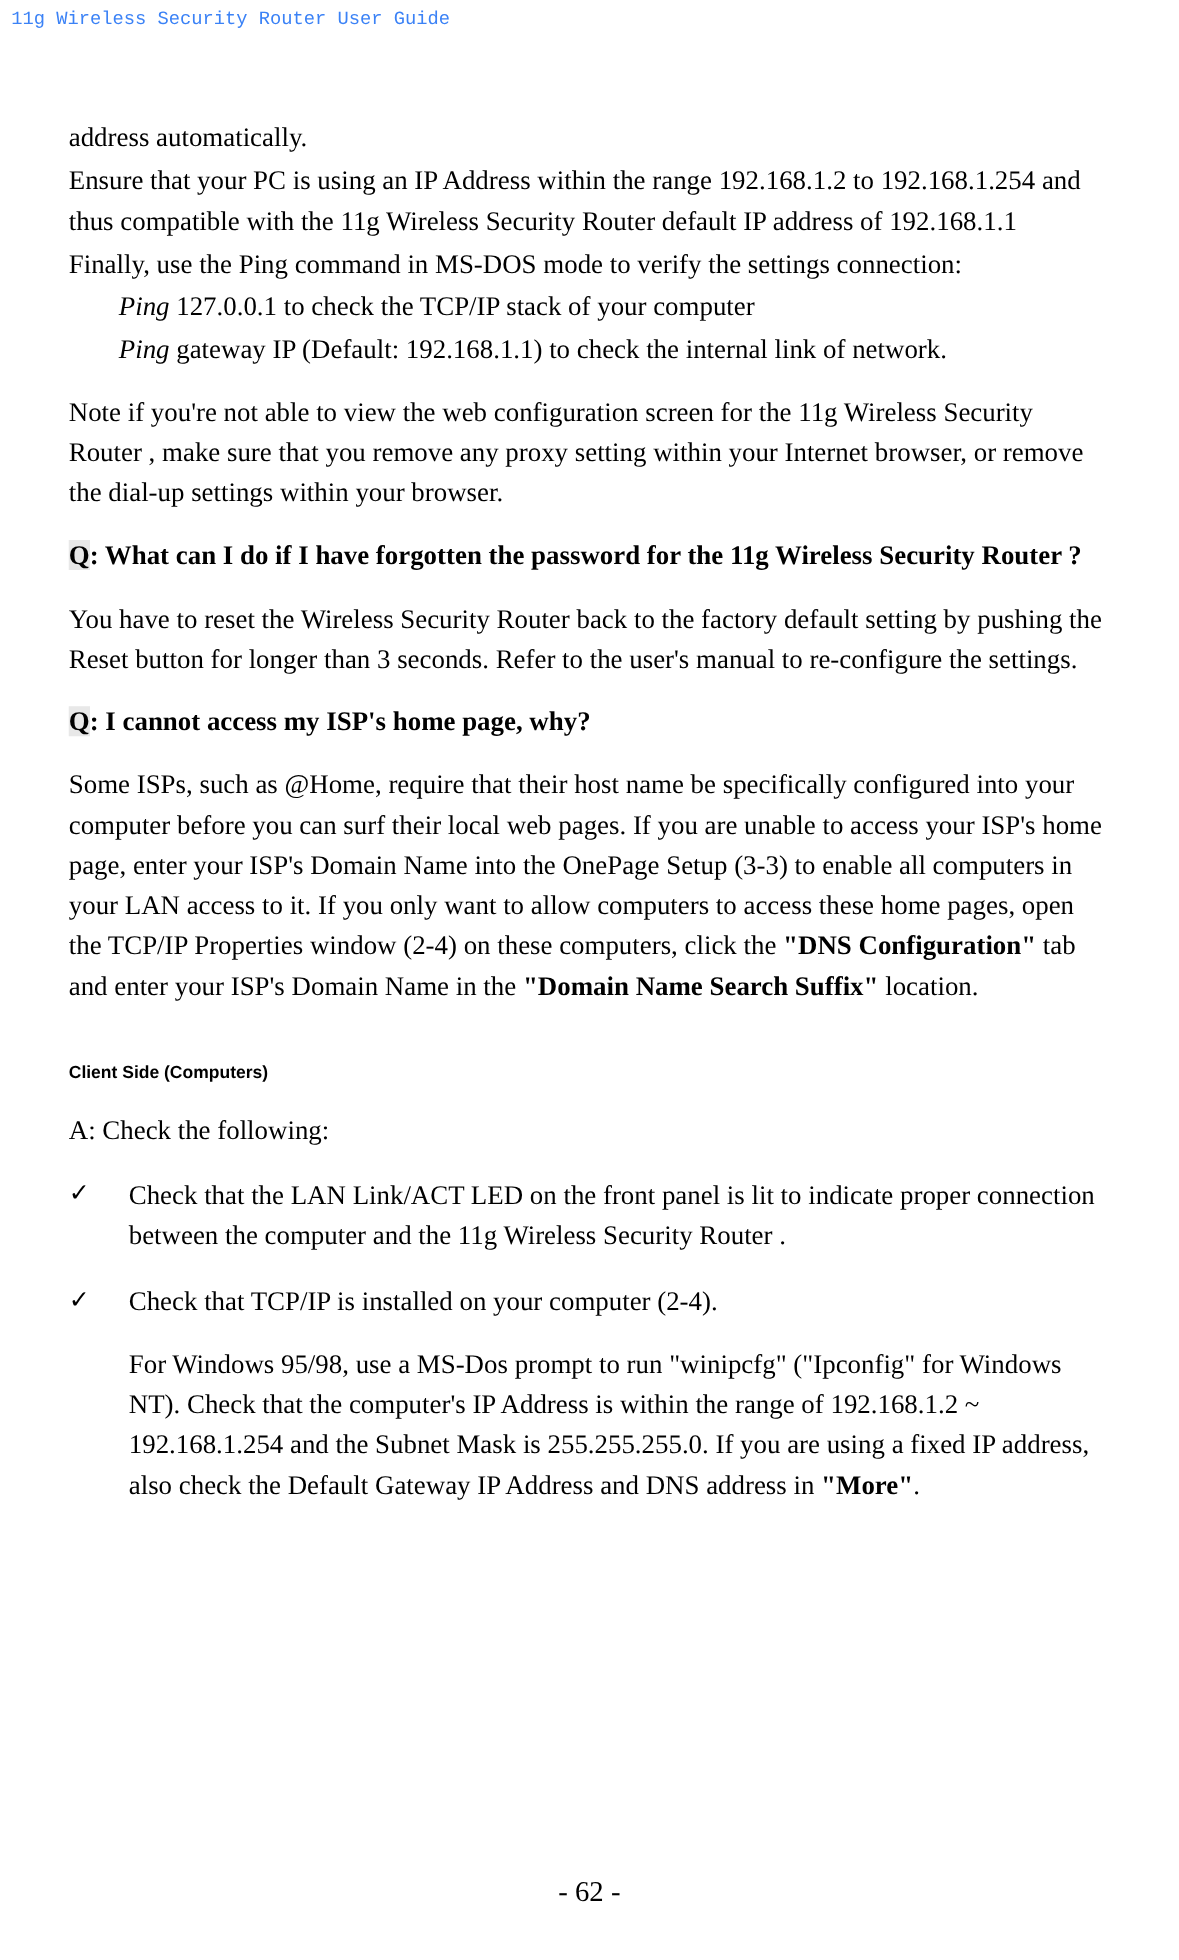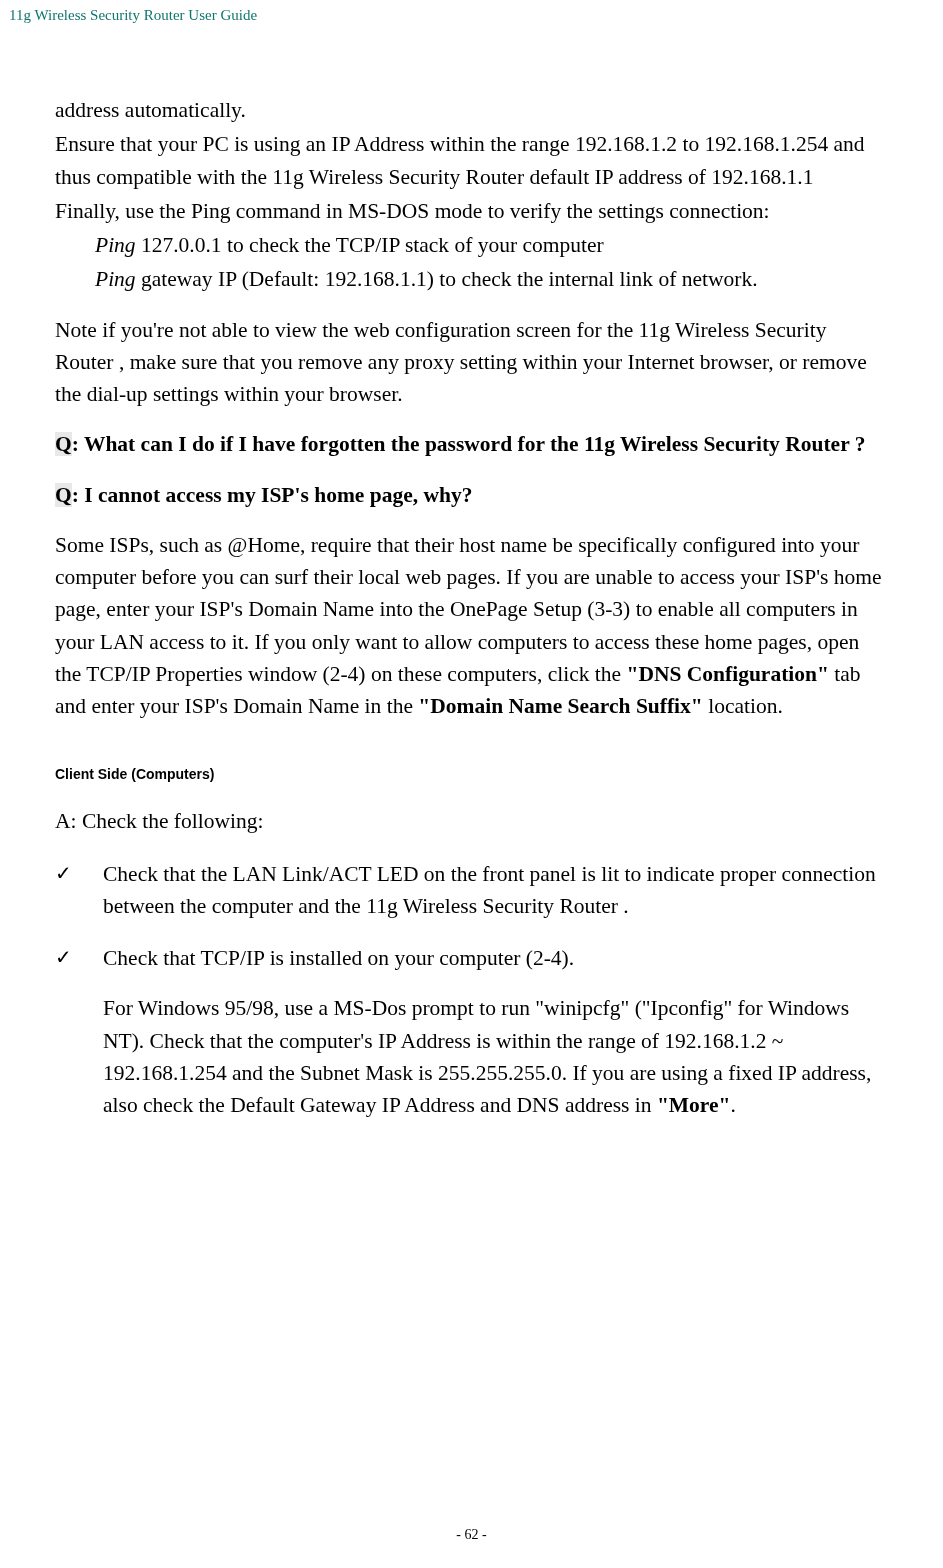--- a/index.html
+++ b/index.html
@@ -10,22 +10,22 @@
     body {
       font-family: "Times New Roman", Times, serif;
       background: #ffffff;
       color: #000000;
       width: 943px;
       height: 1568px;
       position: relative;
       padding: 0;
     }
     .header {
-      font-family: Liberation Serif, serif;
-      color: #0f766e;
+      font-family: Liberation Mono, monospace;
+      color: #3b82f6;
       font-size: 15px;
       padding: 7px 0 0 9px;
     }
     .content {
       padding: 70px 55px 0 55px;
       font-size: 21.5px;
       line-height: 1.5;
     }
     .para {
       margin-bottom: 2px;
@@ -64,43 +64,44 @@
     }
     .check-item::before {
       content: "✓";
       position: absolute;
       left: 0;
       top: 0;
       font-size: 20px;
     }
     .footer {
       position: absolute;
-      bottom: 25px;
+      bottom: 41px;
       width: 100%;
       text-align: center;
-      font-size: 14px;
+      font-size: 23px;
       font-family: "Times New Roman", Times, serif;
     }
   </style>
 </head>
 <body>
 
 <div class="header">11g Wireless Security Router User Guide</div>
 
 <div class="content">
   <div class="para">address automatically.</div>
   <div class="para">Ensure that your PC is using an IP Address within the range 192.168.1.2 to 192.168.1.254 and thus compatible with the 11g Wireless Security Router  default IP address of 192.168.1.1</div>
   <div class="para">Finally, use the Ping command in MS-DOS mode to verify the settings connection:</div>
   <div class="para indent"><span class="italic">Ping</span><span> 127.0.0.1 to check the TCP/IP stack of your computer</span></div>
   <div class="para indent"><span class="italic">Ping</span><span> gateway IP (Default: 192.168.1.1) to check the internal link of network.</span></div>
 
   <div class="para section-gap">Note if you're not able to view the web configuration screen for the 11g Wireless Security Router , make sure that you remove any proxy setting within your Internet browser, or remove the dial-up settings within your browser.</div>
 
   <div class="para section-gap bold"><span class="q-highlight">Q</span><span>: What can I do if I have forgotten the password for the 11g Wireless Security Router ?</span></div>
 
+  <div class="para section-gap">You have to reset the Wireless Security Router back to the factory default setting by pushing the Reset button for longer than 3 seconds. Refer to the user's manual to re-configure the settings.</div>
 
   <div class="para section-gap bold"><span class="q-highlight">Q</span><span>: I cannot access my ISP's home page, why?</span></div>
 
   <div class="para section-gap"><span>Some ISPs, such as @Home, require that their host name be specifically configured into your computer before you can surf their local web pages. If you are unable to access your ISP's home page, enter your ISP's Domain Name into the OnePage Setup (3-3) to enable all computers in your LAN access to it. If you only want to allow computers to access these home pages, open the TCP/IP Properties window (2-4) on these computers, click the </span><span class="bold">"DNS Configuration"</span><span> tab and enter your ISP's Domain Name in the </span><span class="bold">"Domain Name Search Suffix"</span><span> location.</span></div>
 
   <div class="heading">Client Side (Computers)</div>
 
   <div class="para">A: Check the following:</div>
 
   <ul class="check-list">

